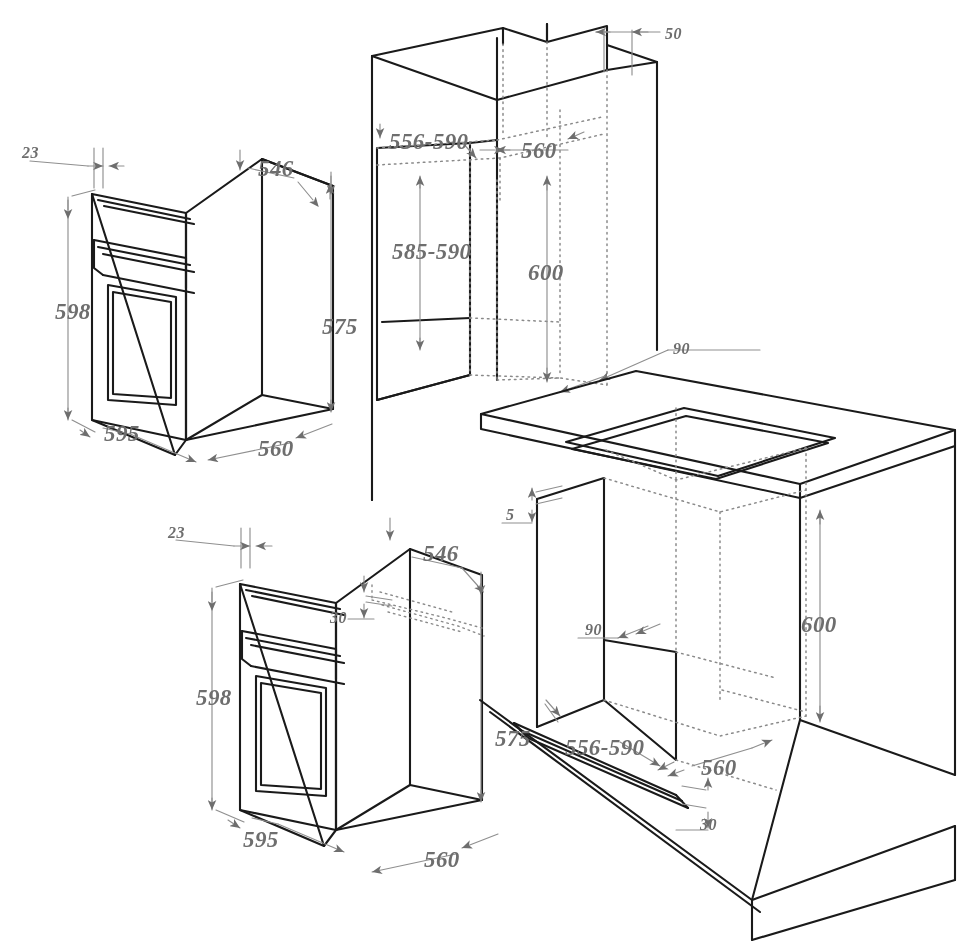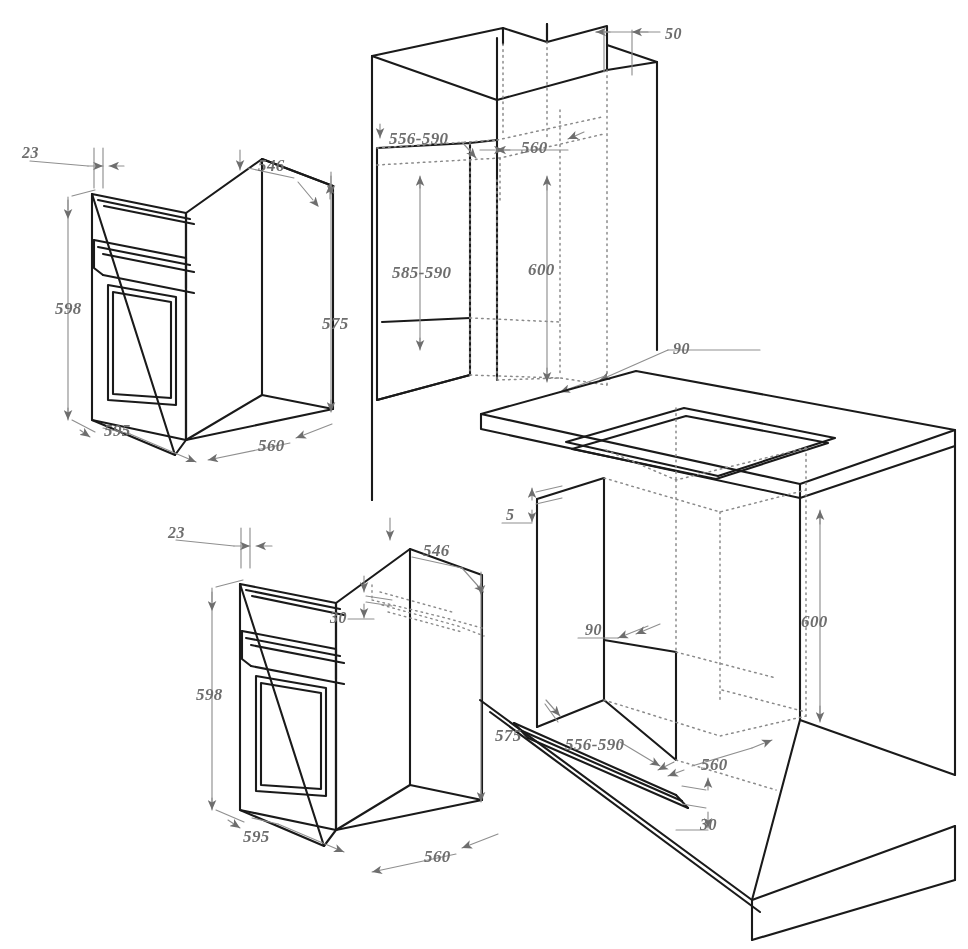--- a/index.html
+++ b/index.html
@@ -11,21 +11,21 @@
     font-family:"Liberation Serif",serif;
     font-style:italic;
     font-weight:700;
     color:#6e6e6e;
     white-space:nowrap;
     letter-spacing:0.4px;
     line-height:1;
     user-select:none;
   }
   .s16{font-size:16px;}
-  .s17{font-size:17px;}
+  .s17{font-size:23px;}
 </style>
 </head>
 <body>
 
 <div id="stage">
 
   <svg id="drawing" viewBox="0 0 968 949">
     <defs>
       <marker id="ah" markerWidth="11" markerHeight="9" refX="10" refY="4.5" orient="auto" markerUnits="userSpaceOnUse">
         <path d="M10,4.5 L0,0.2 L2.6,4.5 L0,8.8 Z" fill="#6e6e6e"></path>
@@ -317,21 +317,21 @@
   <div class="dimlabel s16" style="left:22px;  top:145px;">23</div>
   <div class="dimlabel s17" style="left:258px; top:157px;">546</div>
   <div class="dimlabel s17" style="left:55px;  top:300px;">598</div>
   <div class="dimlabel s17" style="left:322px; top:315px;">575</div>
   <div class="dimlabel s17" style="left:104px; top:422px;">595</div>
   <div class="dimlabel s17" style="left:258px; top:437px;">560</div>
 
   <div class="dimlabel s16" style="left:665px; top:26px;">50</div>
   <div class="dimlabel s17" style="left:389px; top:130px;">556-590</div>
   <div class="dimlabel s17" style="left:521px; top:139px;">560</div>
-  <div class="dimlabel s17" style="left:392px; top:264px;">585-590</div>
+  <div class="dimlabel s17" style="left:392px; top:240px;">585-590</div>
   <div class="dimlabel s17" style="left:528px; top:261px;">600</div>
   <div class="dimlabel s16" style="left:673px; top:341px;">90</div>
 
   <div class="dimlabel s16" style="left:506px; top:507px;">5</div>
   <div class="dimlabel s16" style="left:585px; top:622px;">90</div>
   <div class="dimlabel s17" style="left:801px; top:613px;">600</div>
 
   <div class="dimlabel s16" style="left:168px; top:525px;">23</div>
   <div class="dimlabel s17" style="left:423px; top:542px;">546</div>
   <div class="dimlabel s16" style="left:330px; top:610px;">30</div>

